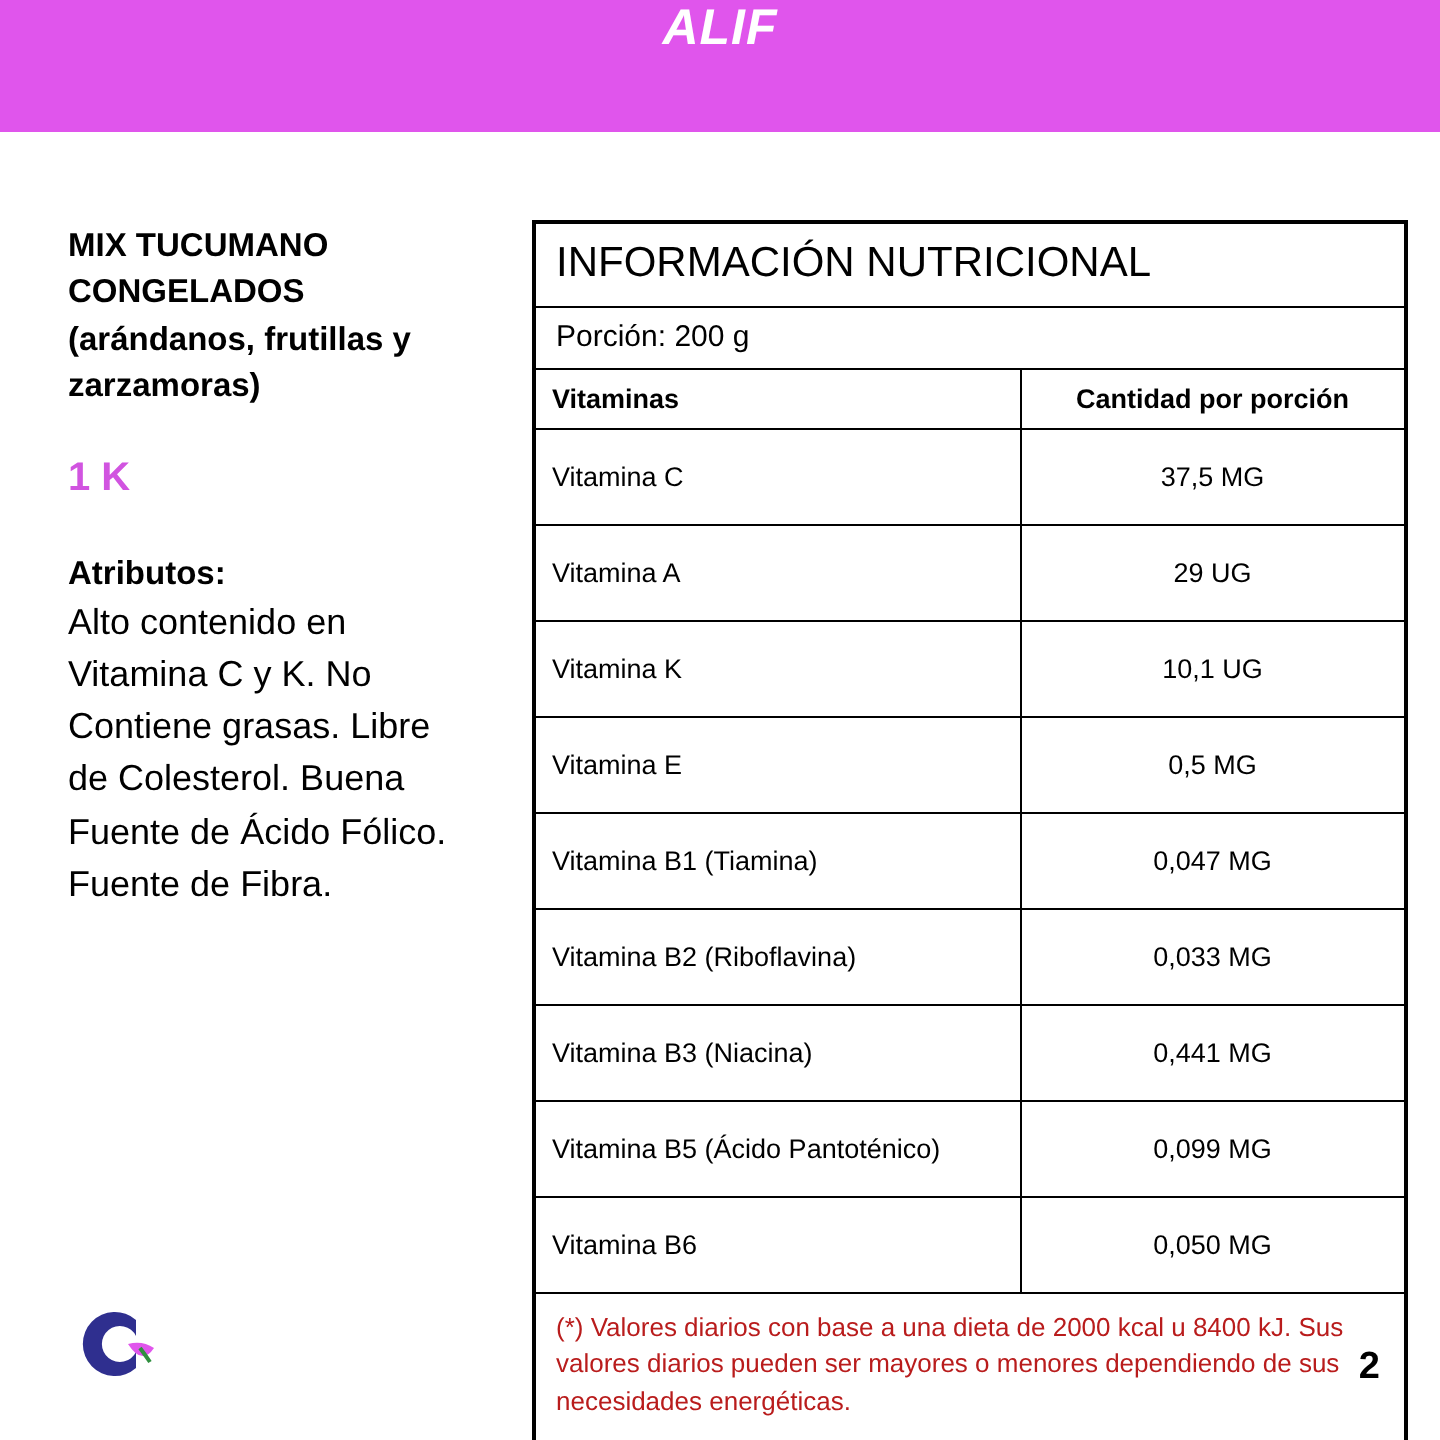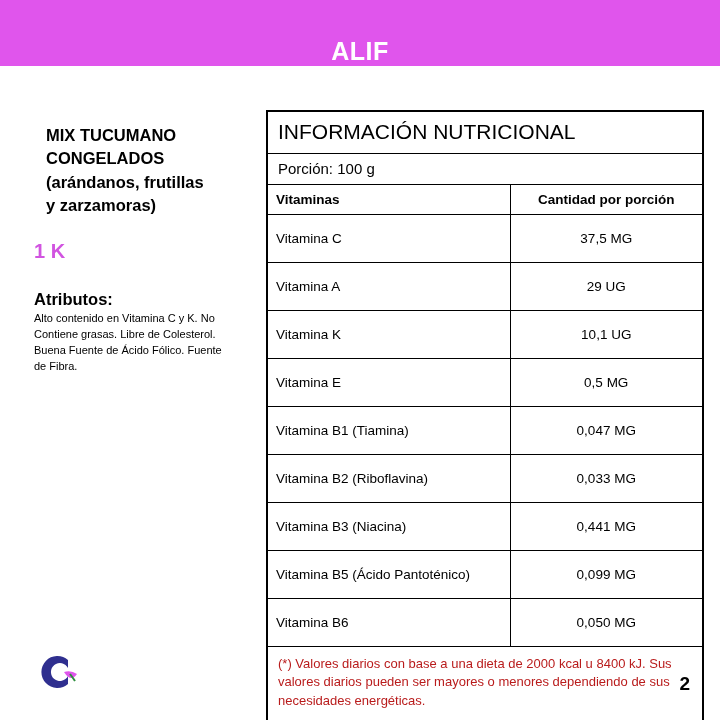--- a/index.html
+++ b/index.html
@@ -22,58 +22,59 @@
   }
   
   .header-band {
     position: absolute;
     top: 0;
     left: 0;
     width: 720px;
     height: 66px;
     background: #e055ec;
     display: flex;
-    align-items: flex-end;
+    align-items: flex-start;
     justify-content: center;
+    font-style: italic;
   }
   .header-title {
     color: #ffffff;
     font-size: 25px;
     font-weight: bold;
     letter-spacing: 0.5px;
   }
   
   .left-col {
     position: absolute;
     top: 112px;
     left: 34px;
     width: 190px;
   }
   .product-name {
     font-size: 16.5px;
     font-weight: bold;
     color: #000000;
     line-height: 1.42;
-    margin: 12px;
+    margin: 0;
   }
   .weight {
     margin-top: 22px;
     font-size: 20px;
     font-weight: bold;
     color: #d154e0;
   }
   .attrs-title {
     margin-top: 27px;
     font-size: 16.5px;
     font-weight: bold;
     color: #000000;
   }
   .attrs-body {
     margin-top: 1px;
-    font-size: 11px;
+    font-size: 18px;
     color: #000000;
     line-height: 1.46;
   }
   
   .nutri-wrap {
     position: absolute;
     top: 110px;
     left: 266px;
     width: 438px;
     border: 2px solid #000000;
@@ -160,21 +161,21 @@
 
   <div class="left-col">
     <div class="product-name">MIX TUCUMANO CONGELADOS (arándanos, frutillas y zarzamoras)</div>
     <div class="weight">1 K</div>
     <div class="attrs-title">Atributos:</div>
     <div class="attrs-body">Alto contenido en Vitamina C y K. No Contiene grasas. Libre de Colesterol. Buena Fuente de Ácido Fólico. Fuente de Fibra.</div>
   </div>
 
   <div class="nutri-wrap">
     <div class="nutri-title">INFORMACIÓN NUTRICIONAL</div>
-    <div class="nutri-portion">Porción: 100 g</div>
+    <div class="nutri-portion">Porción: 200 g</div>
     <table class="nutri">
       <thead>
         <tr>
           <th class="col-nut">Vitaminas</th>
           <th class="col-amt">Cantidad por porción</th>
         </tr>
       </thead>
       <tbody>
         <tr>
           <td class="col-nut">Vitamina C</td>

